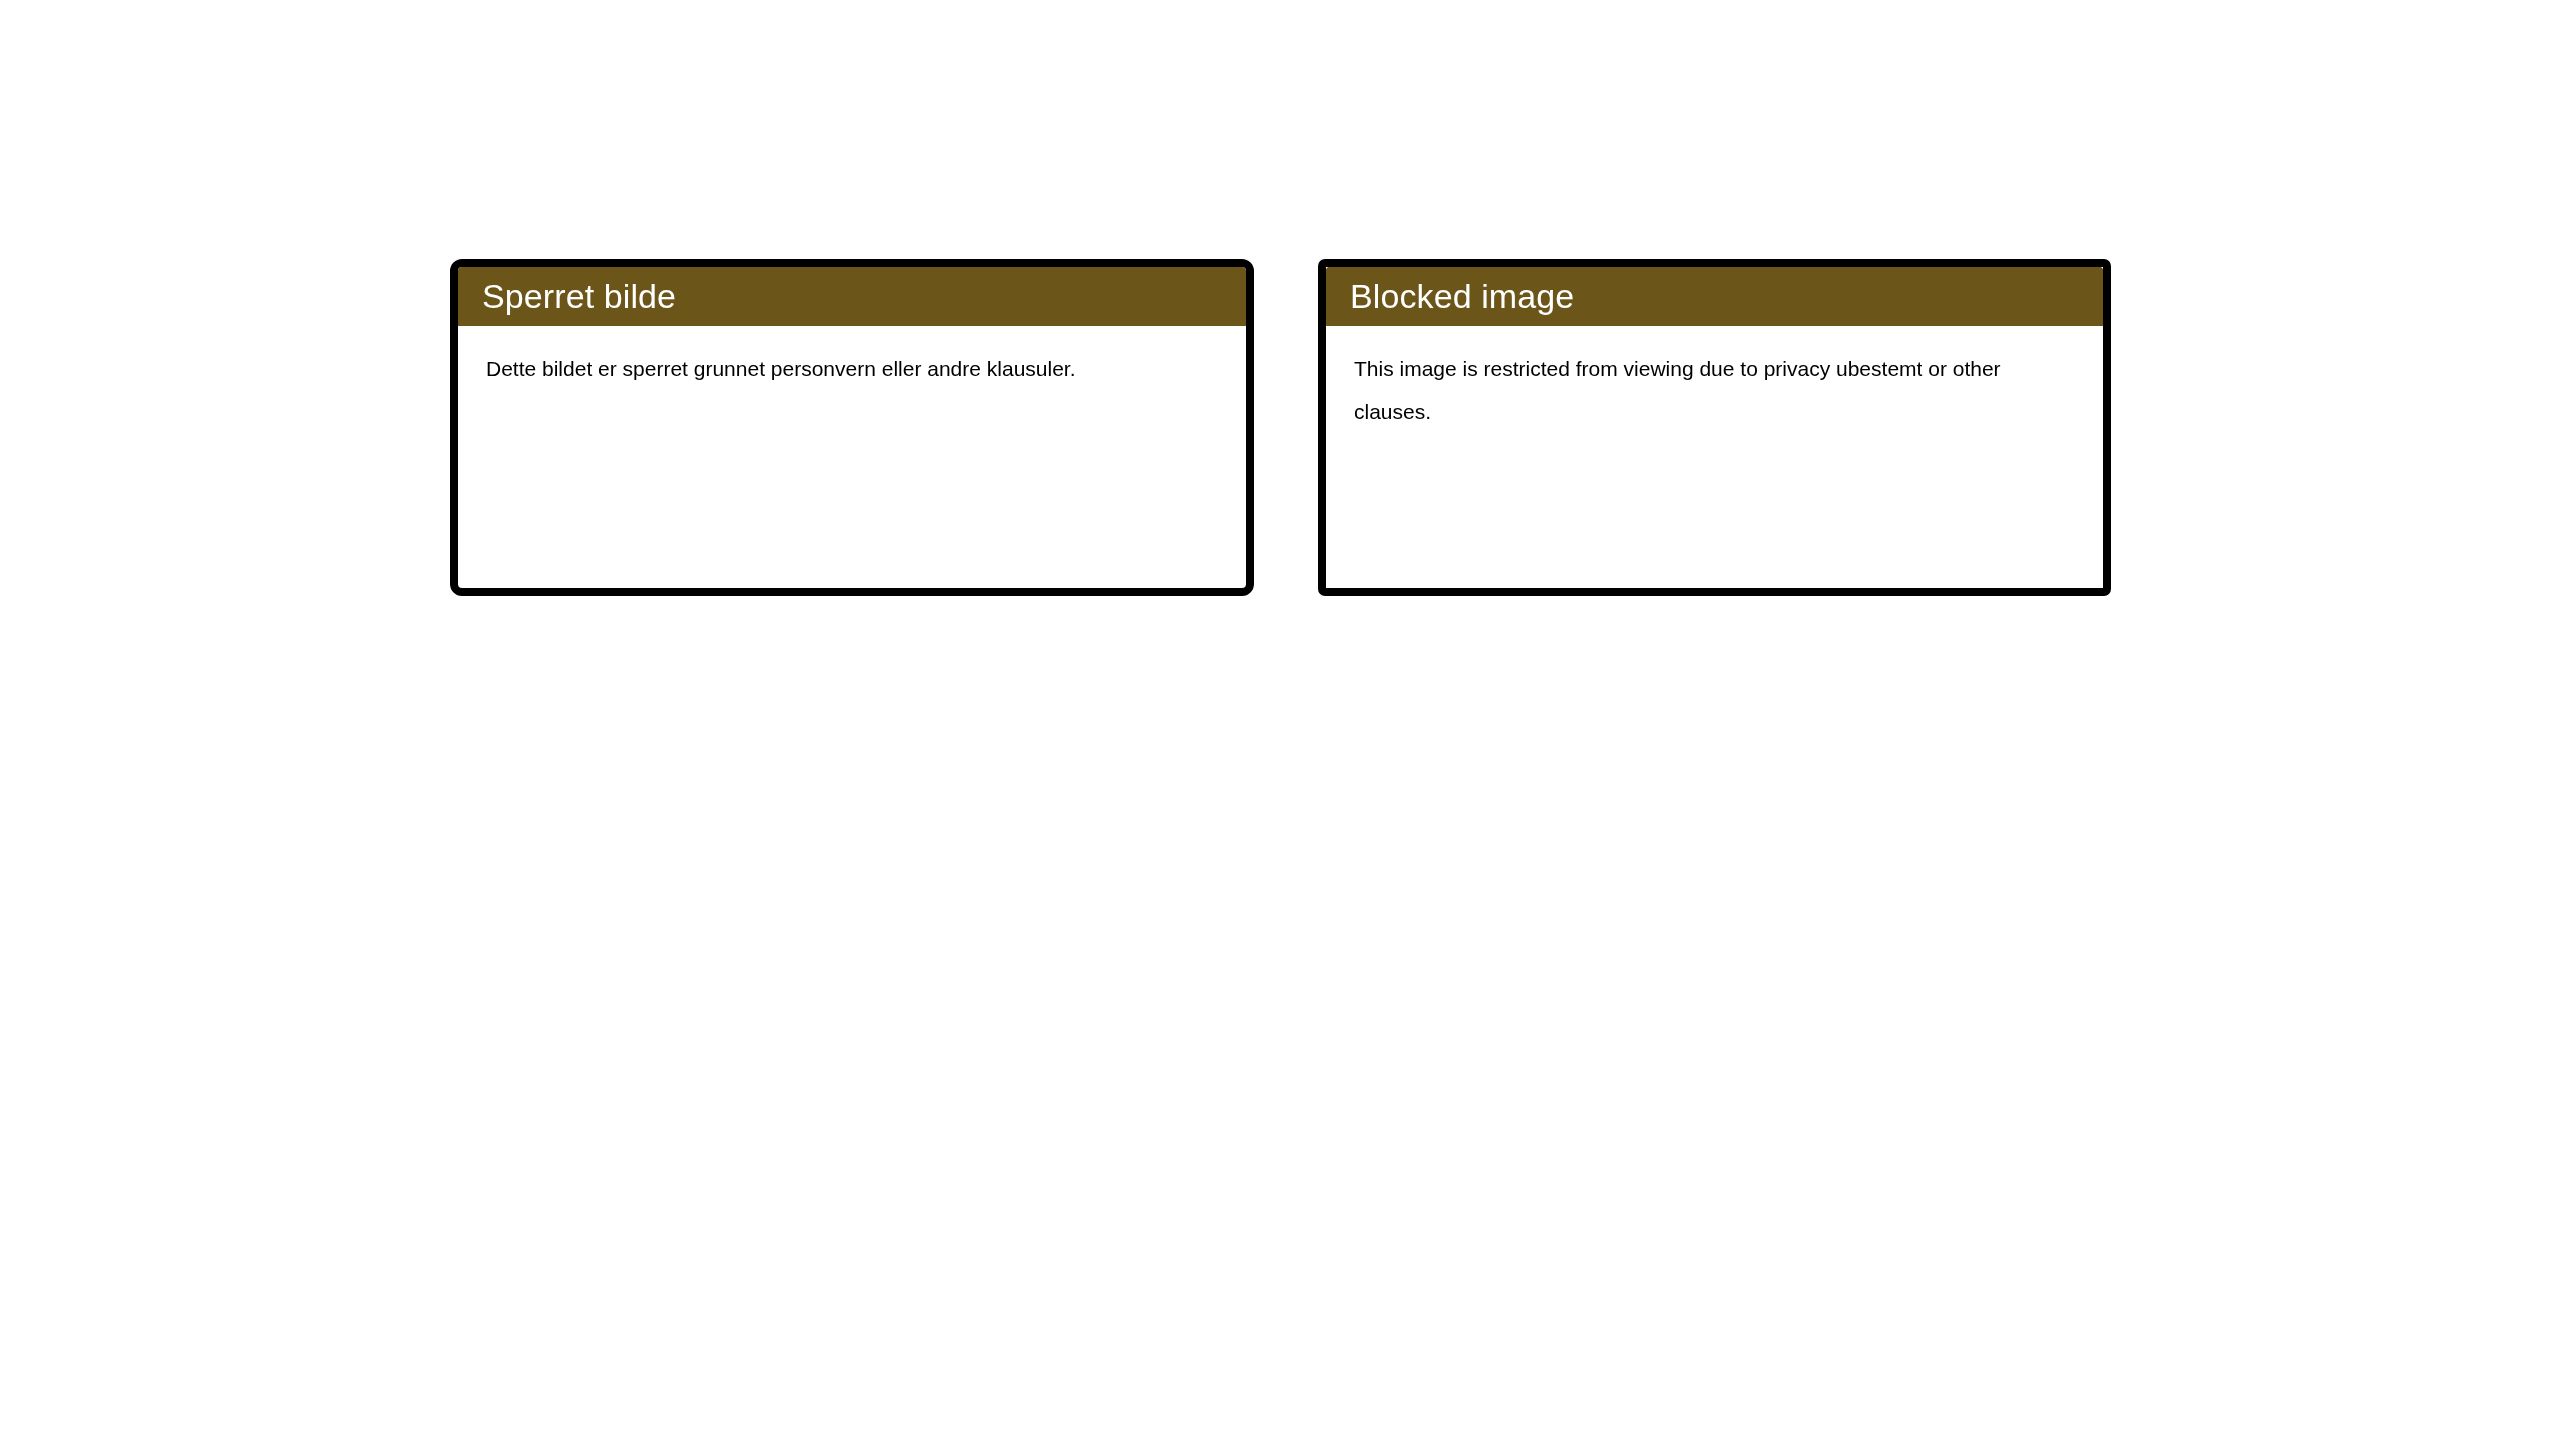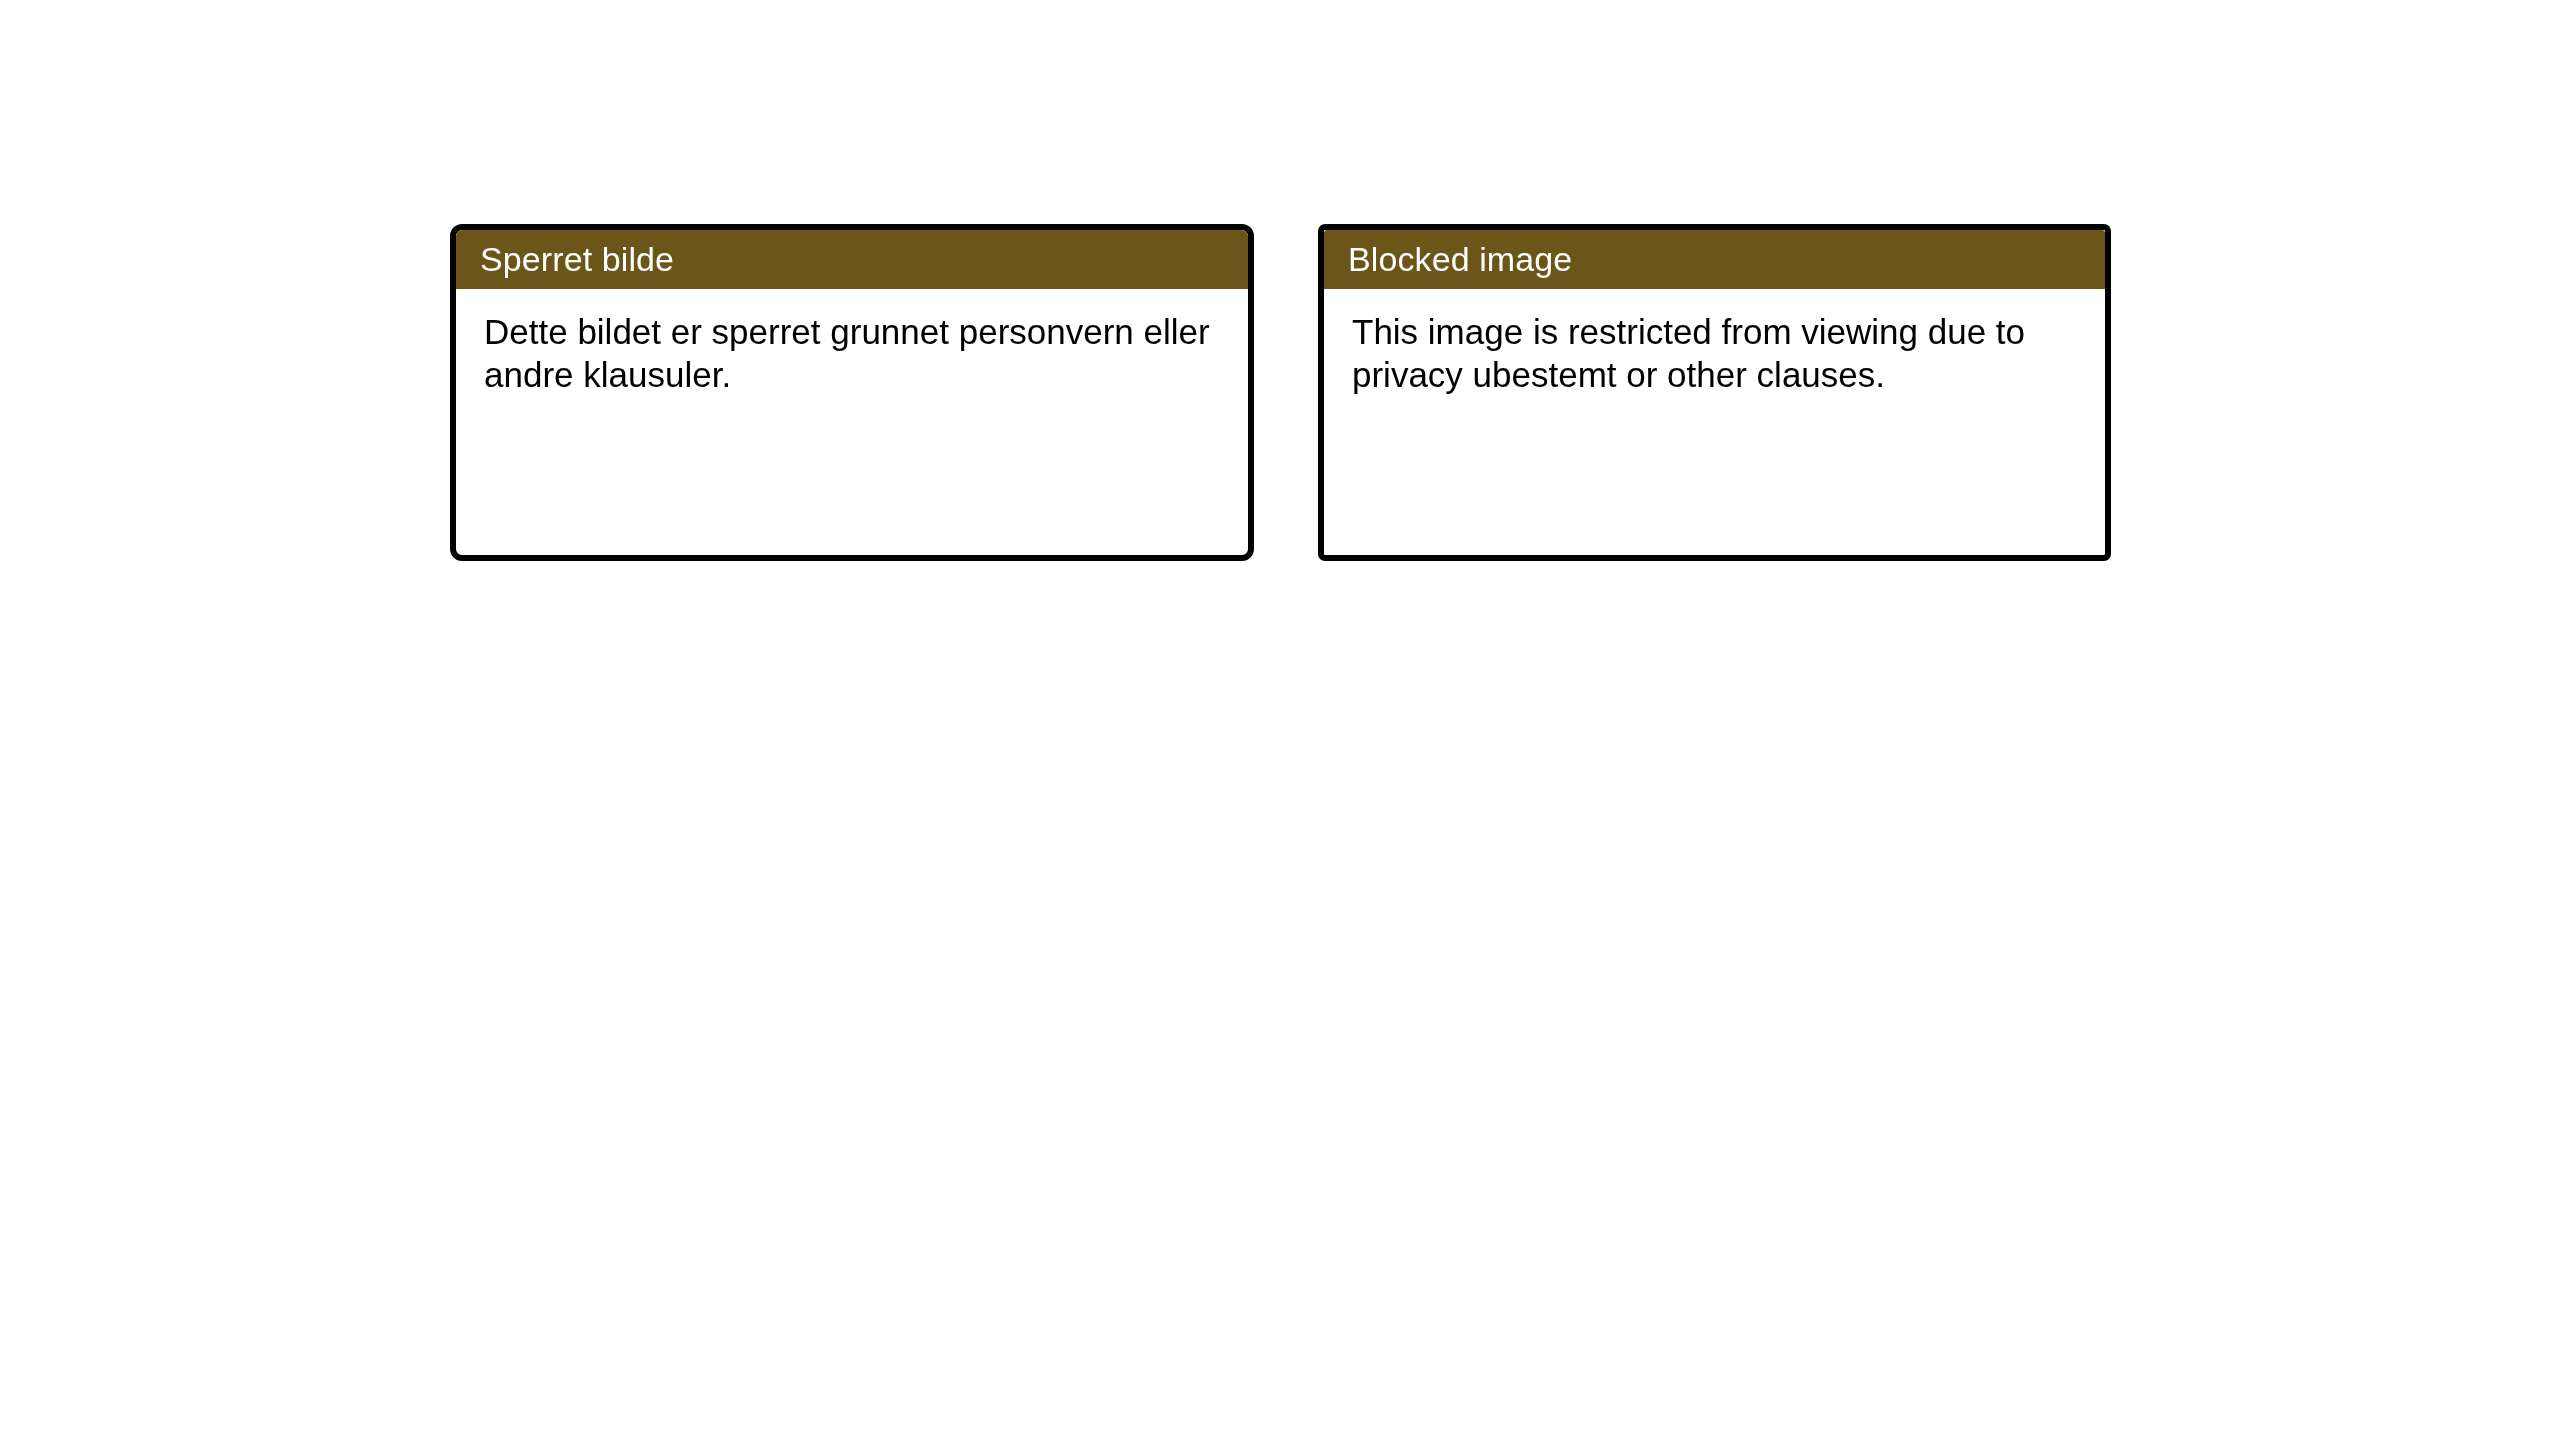--- a/index.html
+++ b/index.html
@@ -20,24 +20,24 @@
   #notice-stage {
     position: absolute;
     left: 0;
     top: 0;
     width: 2560px;
     height: 1440px;
   }
 
   .notice-card {
     position: absolute;
-    top: 224px;
+    top: 259px;
     box-sizing: border-box;
     background: #ffffff;
-    border: 6px solid #000000;
+    border: 8px solid #000000;
     border-radius: 12px;
     overflow: hidden;
   }
 
   #card-no {
     left: 450px;
     width: 804px;
     height: 337px;
   }
 
@@ -69,21 +69,21 @@
     letter-spacing: 0.1px;
     white-space: nowrap;
   }
 
   .notice-body {
     padding: 21px 26px 0 28px;
   }
 
   .notice-paragraph {
     color: #000000;
-    font-size: 35px;
+    font-size: 21px;
     line-height: 43px;
     font-weight: normal;
     margin: 0;
   }
 
   .notice-paragraph + .notice-paragraph {
     margin-top: 37px;
   }
 </style>
 </head>

